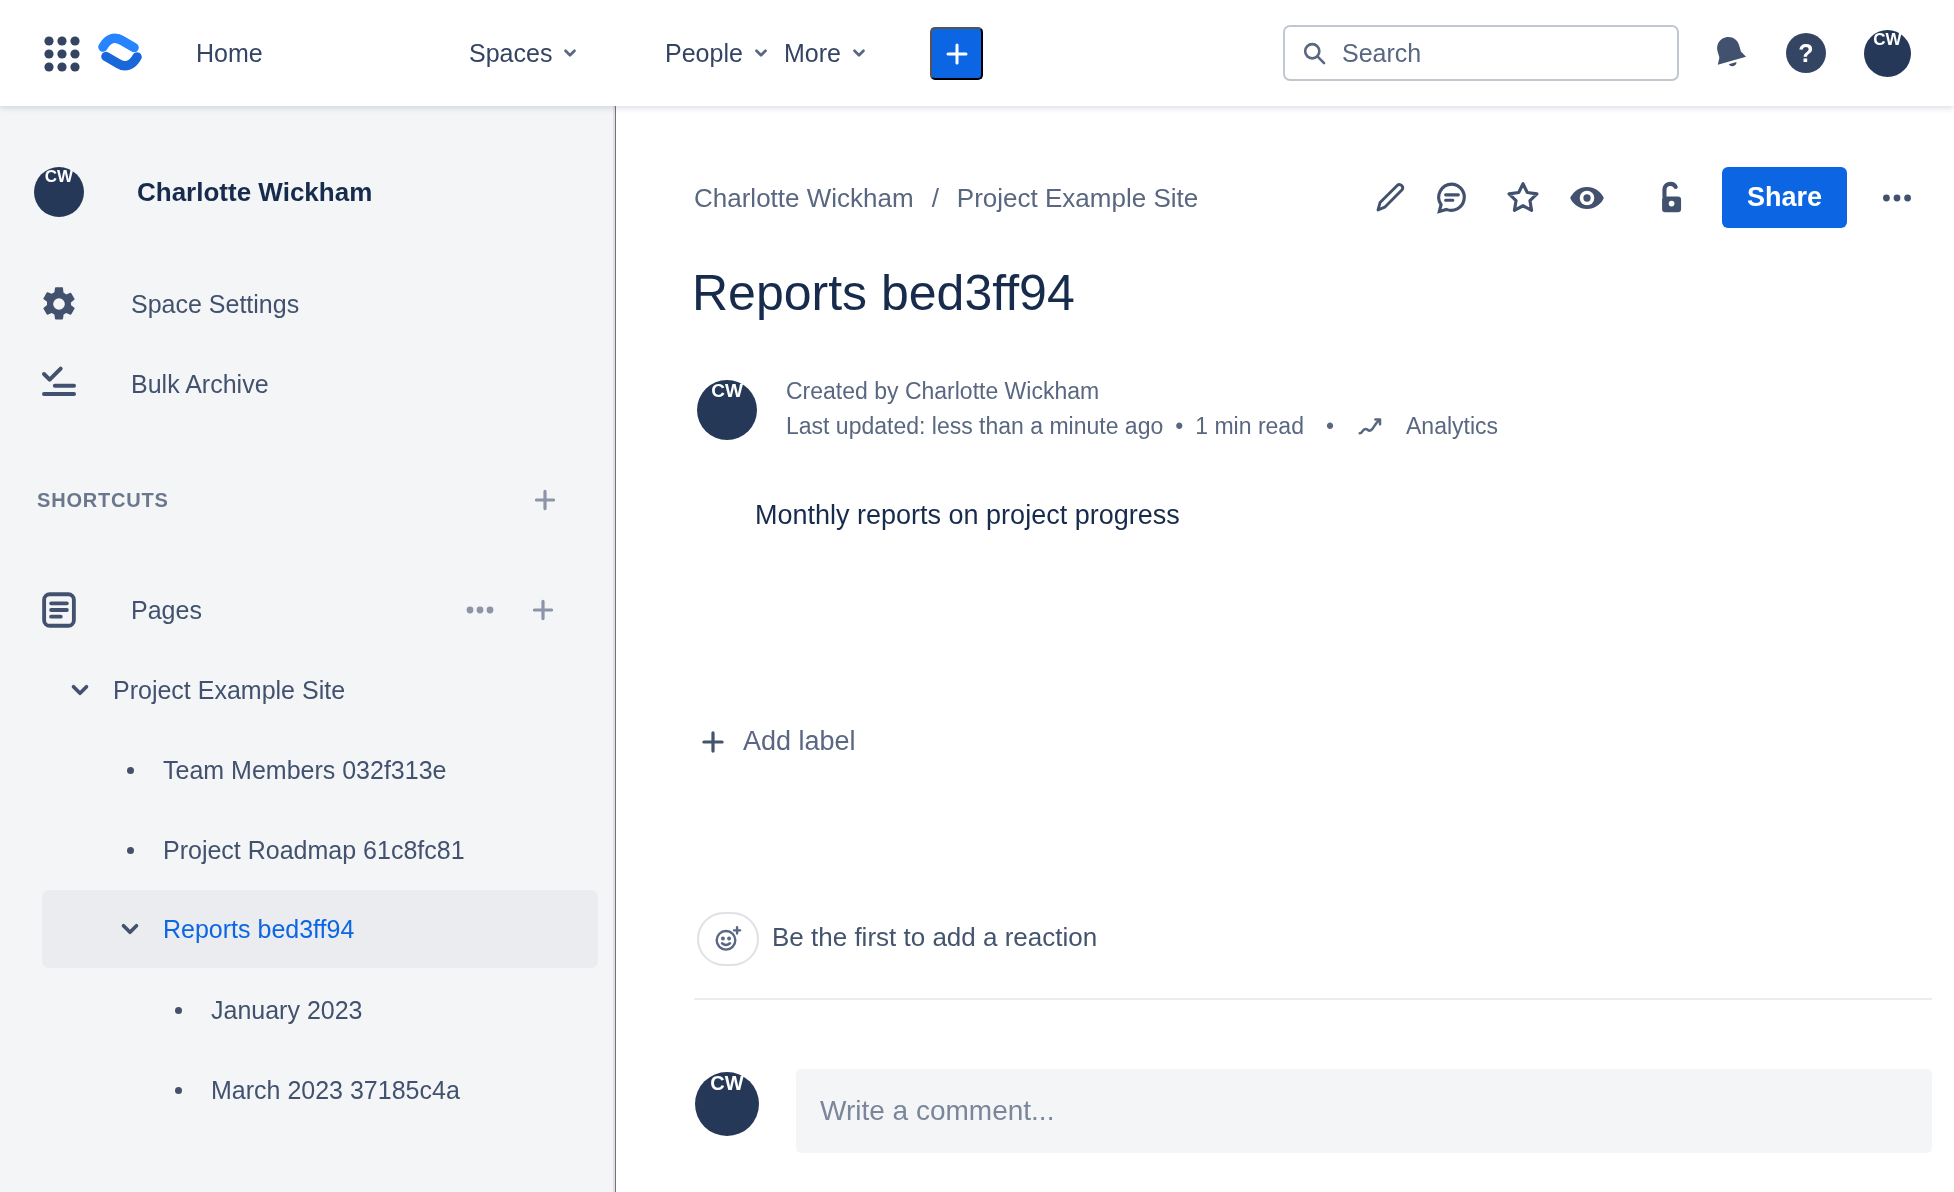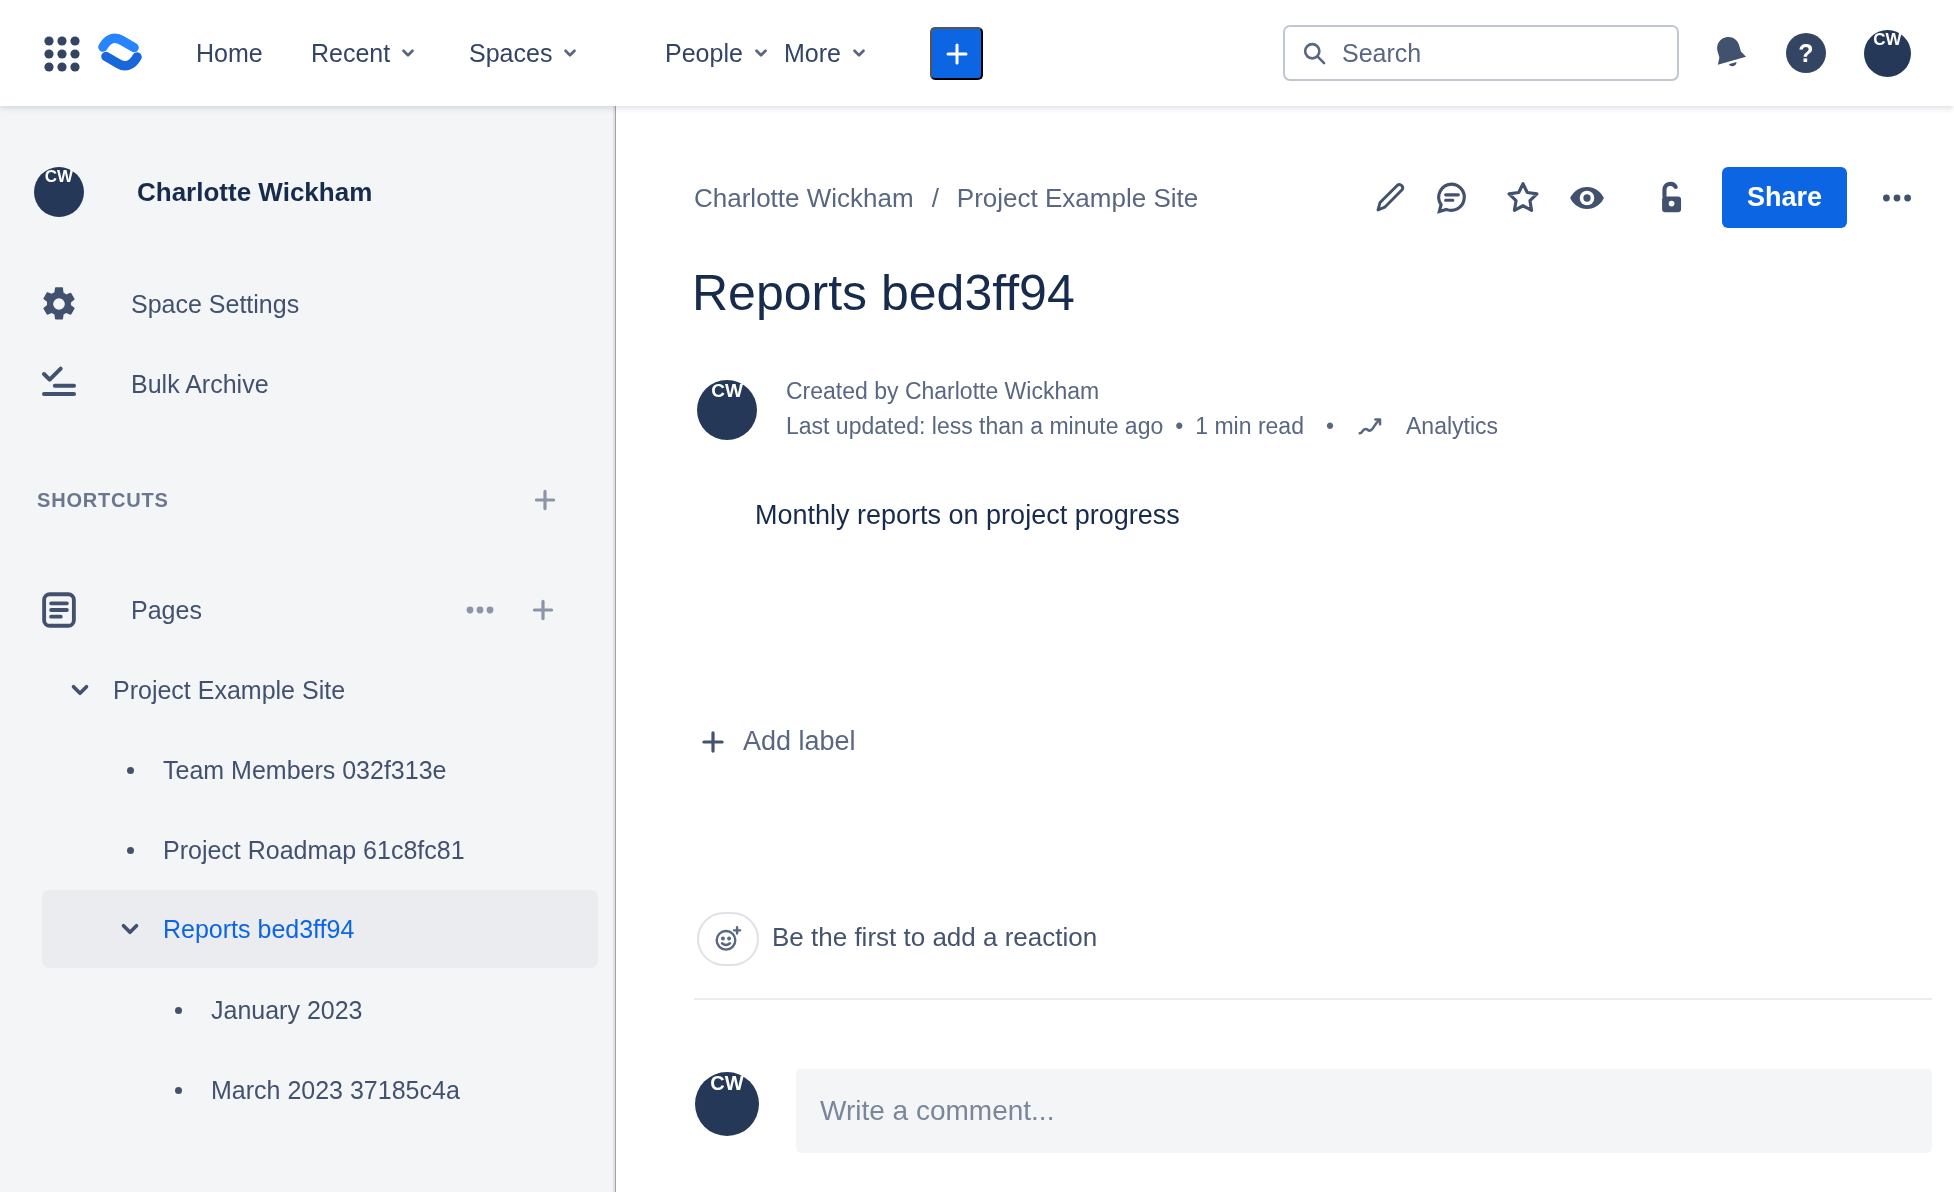--- a/index.html
+++ b/index.html
@@ -1,16 +1,16 @@
 <!DOCTYPE html>
 <html><head>
 <meta charset="utf-8">
 <style>
   html,body{margin:0;padding:0;background:#fff;}
-  .app{position:relative;width:1954px;height:1192px;background:#a3a3a3;overflow:hidden;
+  .app{position:relative;width:1954px;height:1192px;background:#737373;overflow:hidden;
        font-family:"Liberation Sans",sans-serif;color:#172B4D;}
   svg{display:block;}
 
   
   .topnav{position:absolute;top:0;left:0;width:100%;height:106px;background:#fff;
           box-shadow:0 2px 6px rgba(9,30,66,0.15);z-index:20;}
   .tn-abs{position:absolute;display:flex;align-items:center;}
   .tn-btn{cursor:pointer;border:none;background:transparent;}
   .tn-menu-item{height:106px;display:flex;align-items:center;gap:9px;
                 font-size:25px;font-weight:500;color:#344563;cursor:pointer;white-space:nowrap;}
@@ -106,28 +106,20 @@
     <span class="tn-abs" style="left:98px;top:31px;cursor:pointer;">
       <svg width="44" height="44" viewBox="0 0 44 44">
         <path d="M5 16 C 10 7, 17 5, 24 9.5 L36 16.5" stroke="#2684FF" stroke-width="9.5" fill="none" stroke-linecap="round"></path>
         <path d="M39 26 C 34 35, 27 37, 20 32.5 L8 25.5" stroke="#1868DB" stroke-width="9.5" fill="none" stroke-linecap="round"></path>
       </svg>
     </span>
 
     <nav class="tn-abs tn-menu-item" style="left:196px;">
       <span>Home</span>
     </nav>
-    <nav class="tn-abs tn-menu-item" style="left:311px;">
-      <span>Recent</span>
-      <span>
-        <svg width="18" height="18" viewBox="0 0 16 16">
-            <path d="M4 6l4 4 4-4" stroke="#596780" stroke-width="2.4" fill="none" stroke-linecap="round" stroke-linejoin="round"></path>
-          </svg>
-      </span>
-    </nav>
     <nav class="tn-abs tn-menu-item" style="left:469px;">
       <span>Spaces</span>
       <span>
         <svg width="18" height="18" viewBox="0 0 16 16">
             <path d="M4 6l4 4 4-4" stroke="#596780" stroke-width="2.4" fill="none" stroke-linecap="round" stroke-linejoin="round"></path>
           </svg>
       </span>
     </nav>
     <nav class="tn-abs tn-menu-item" style="left:665px;">
       <span>People</span>

